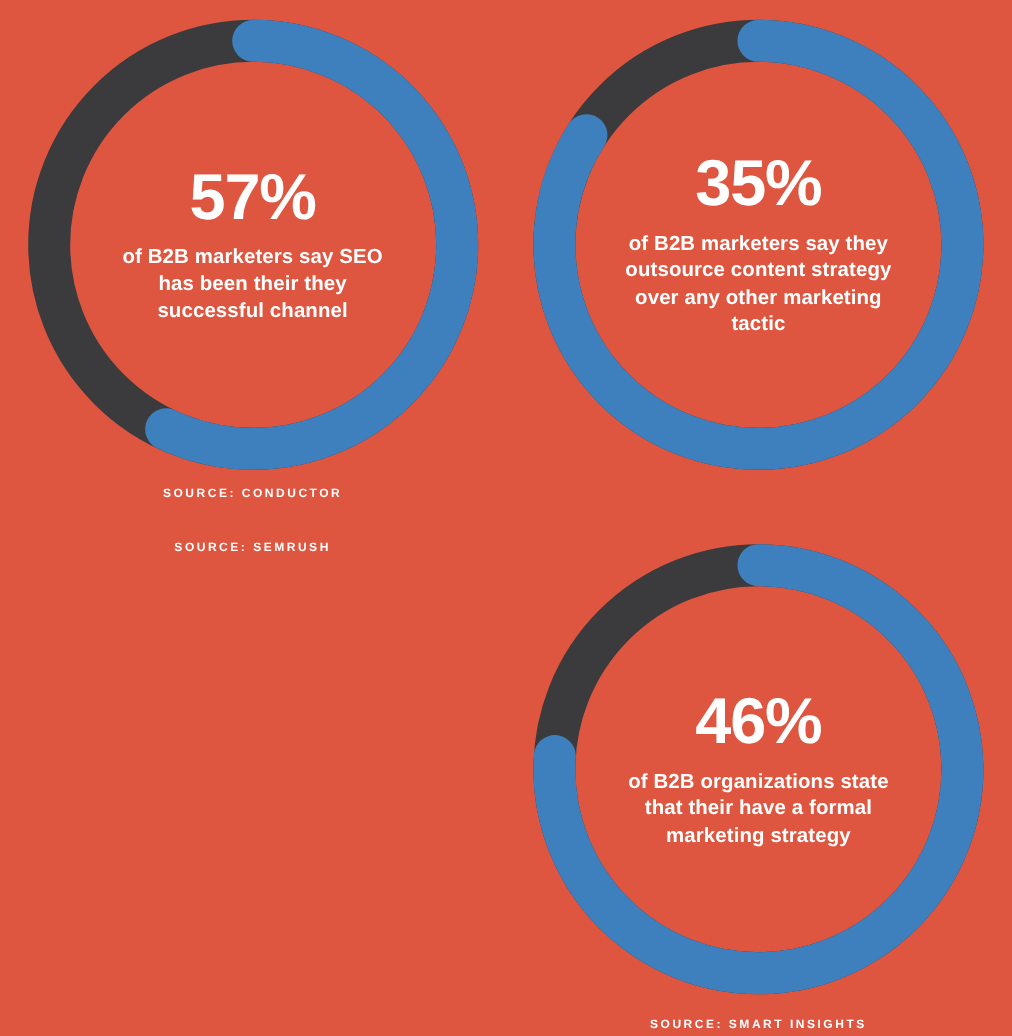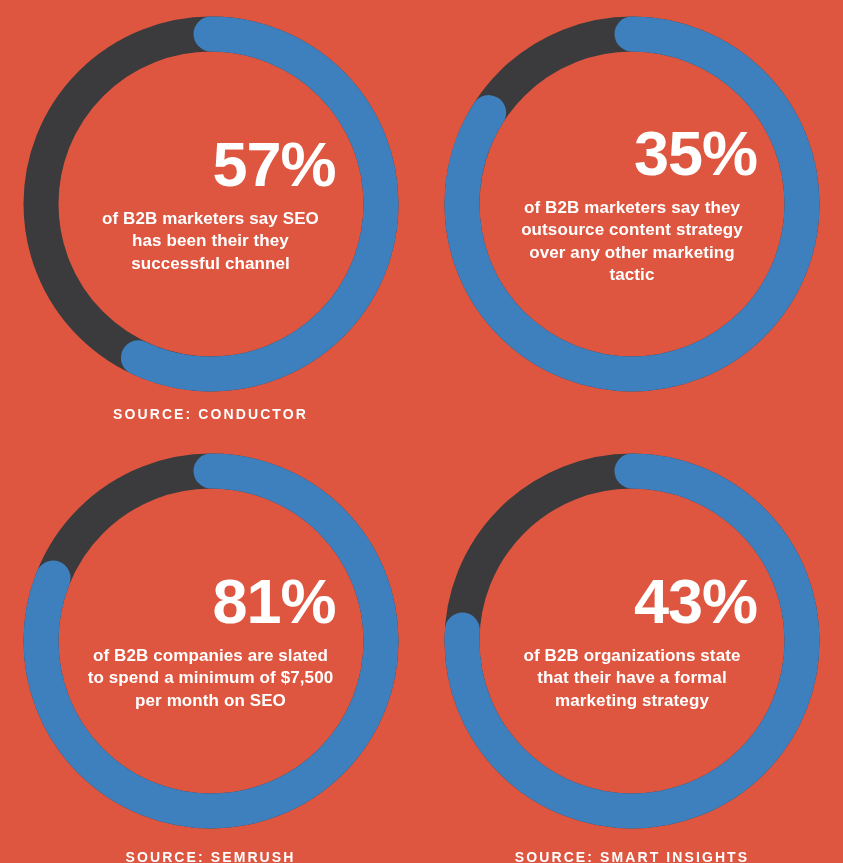--- a/index.html
+++ b/index.html
@@ -47,38 +47,37 @@
     position: absolute;
     left: 50%;
     top: 50%;
     transform: translate(-50%, -50%);
     width: 250px;
     text-align: center;
     color: #FFFFFF;
     pointer-events: none;
   }
   .pct {
-    font-size: 63px;
+    font-size: 54px;
     font-weight: bold;
     line-height: 1.0;
     letter-spacing: -1px;
     margin-bottom: 12px;
     white-space: nowrap;
-    text-align: right;
   }
   .stat-desc {
     font-size: 17px;
     font-weight: bold;
     line-height: 1.32;
     letter-spacing: 0.1px;
   }
   .source {
     margin-top: 14px;
     color: #FFFFFF;
-    font-size: 14px;
+    font-size: 10px;
     font-weight: bold;
     letter-spacing: 2.1px;
     text-transform: uppercase;
     text-align: left;
   }
   .stat-cell.row2 .source {
     margin-top: 20px;
   }
 </style>
 </head>
@@ -107,40 +106,30 @@
         <circle class="arc-fill" cx="188" cy="188" r="170" fill="none" stroke-width="35" stroke-linecap="round" transform="rotate(-90 188 188)" stroke="#3E7FBE" stroke-dasharray="897.2388618652449 170.9026403552848"></circle>
       </svg>
       <div class="donut-center">
         <div class="pct">35%</div>
         <div class="stat-desc">of B2B marketers say they outsource content strategy over any other marketing tactic</div>
       </div>
     </div>
   </div>
 
   <div class="stat-cell row2">
-    <div class="donut-wrap">
-      <svg class="donut-svg" viewBox="0 0 376 376">
-        <circle class="arc-track" cx="188" cy="188" r="170" fill="none" stroke-width="35" stroke-linecap="round" stroke="#3B3B3D" stroke-dasharray="1068.1415022205297 1068.1415022205297"></circle>
-        <circle class="arc-fill" cx="188" cy="188" r="170" fill="none" stroke-width="35" stroke-linecap="round" transform="rotate(-90 188 188)" stroke="#3E7FBE" stroke-dasharray="865.1946167986291 202.94688542190056"></circle>
-      </svg>
-      <div class="donut-center">
-        <div class="pct">81%</div>
-        <div class="stat-desc">of B2B companies are slated to spend a minimum of $7,500 per month on SEO</div>
-      </div>
-    </div>
     <div class="source">SOURCE: SEMRUSH</div>
   </div>
 
   <div class="stat-cell row2">
     <div class="donut-wrap">
       <svg class="donut-svg" viewBox="0 0 376 376">
         <circle class="arc-track" cx="188" cy="188" r="170" fill="none" stroke-width="35" stroke-linecap="round" stroke="#3B3B3D" stroke-dasharray="1068.1415022205297 1068.1415022205297"></circle>
         <circle class="arc-fill" cx="188" cy="188" r="170" fill="none" stroke-width="35" stroke-linecap="round" transform="rotate(-90 188 188)" stroke="#3E7FBE" stroke-dasharray="811.7875416876026 256.3539605329271"></circle>
       </svg>
       <div class="donut-center">
-        <div class="pct">43%</div>
+        <div class="pct">46%</div>
         <div class="stat-desc">of B2B organizations state that their have a formal marketing strategy</div>
       </div>
     </div>
     <div class="source">SOURCE: SMART INSIGHTS</div>
   </div>
 
 </div>
 
 </body></html>

